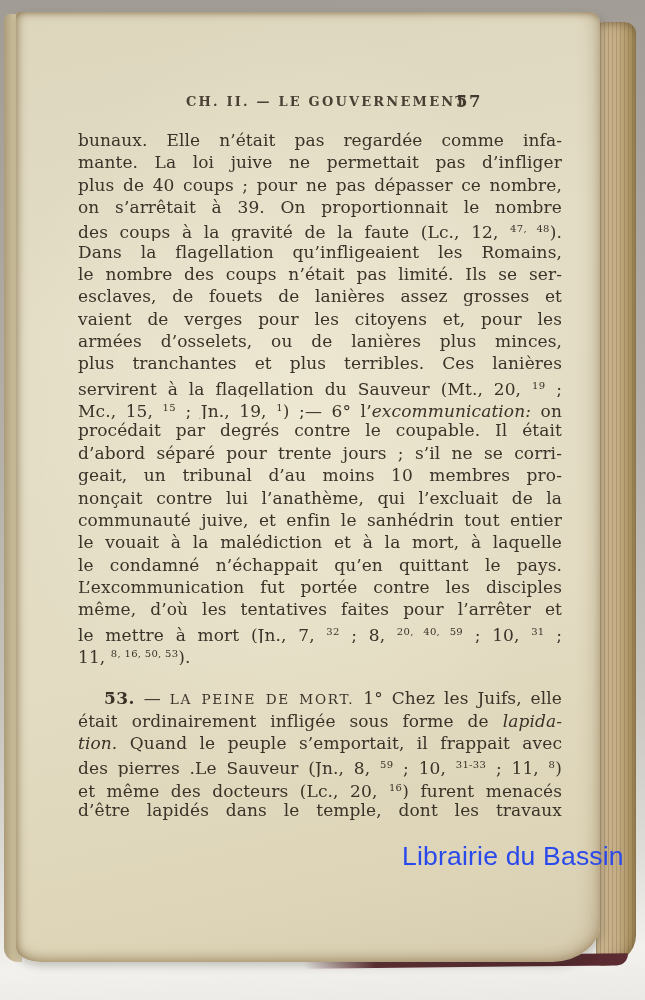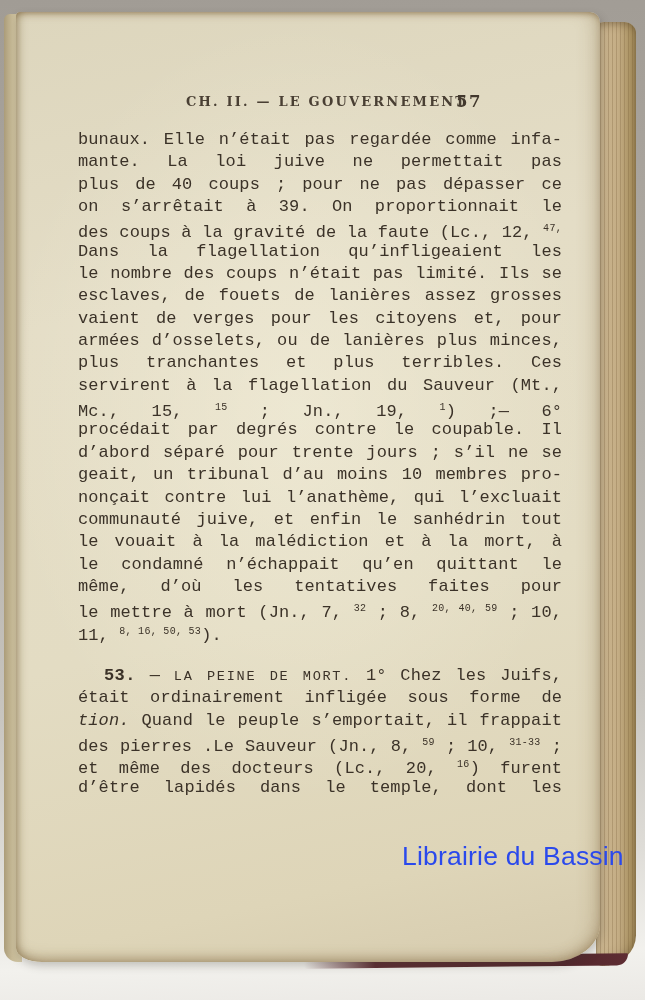--- a/index.html
+++ b/index.html
@@ -87,21 +87,21 @@
     font-size: 16.5px;
     font-weight: bold;
     letter-spacing: 1.5px;
     color: #42382d;
   }
   .text-block {
     position: absolute;
     left: 62px; top: 117px;
     width: 484px;
   }
-  .para { margin: 0; font-family: Liberation Mono, monospace; }
+  .para { margin: 0; }
   .para + .para { margin-top: 22px; }
   .line {
     height: 22.35px;
     line-height: 22.35px;
     font-size: 17px;
     letter-spacing: 0.1px;
     text-align: justify;
     text-align-last: justify;
     overflow: hidden;
     white-space: normal;
@@ -154,20 +154,21 @@
             <div class="line"><span>plus tranchantes et plus terribles. Ces lanières</span></div>
             <div class="line"><span>servirent à la flagellation du Sauveur (Mt., 20, </span><span class="s-sup">19</span><span> ;</span></div>
             <div class="line"><span>Mc., 15, </span><span class="s-sup">15</span><span> ; Jn., 19, </span><span class="s-sup">1</span><span>) ;— 6° l’</span><span class="s-i">excommunication:</span><span> on</span></div>
             <div class="line"><span>procédait par degrés contre le coupable. Il était</span></div>
             <div class="line"><span>d’abord séparé pour trente jours ; s’il ne se corri-</span></div>
             <div class="line"><span>geait, un tribunal d’au moins 10 membres pro-</span></div>
             <div class="line"><span>nonçait contre lui l’anathème, qui l’excluait de la</span></div>
             <div class="line"><span>communauté juive, et enfin le sanhédrin tout entier</span></div>
             <div class="line"><span>le vouait à la malédiction et à la mort, à laquelle</span></div>
             <div class="line"><span>le condamné n’échappait qu’en quittant le pays.</span></div>
+            <div class="line"><span>L’excommunication fut portée contre les disciples</span></div>
             <div class="line"><span>même, d’où les tentatives faites pour l’arrêter et</span></div>
             <div class="line"><span>le mettre à mort (Jn., 7, </span><span class="s-sup">32</span><span> ; 8, </span><span class="s-sup">20, 40, 59</span><span> ; 10, </span><span class="s-sup">31</span><span> ;</span></div>
             <div class="line endline"><span>11, </span><span class="s-sup">8, 16, 50, 53</span><span>).</span></div>
           </div>
           <div class="para">
             <div class="line firstline"><span class="s-b">53.</span><span> — </span><span class="s-caps">LA PEINE DE MORT.</span><span> 1° Chez les Juifs, elle</span></div>
             <div class="line"><span>était ordinairement infligée sous forme de </span><span class="s-i">lapida-</span></div>
             <div class="line"><span class="s-i">tion.</span><span> Quand le peuple s’emportait, il frappait avec</span></div>
             <div class="line"><span>des pierres .Le Sauveur (Jn., 8, </span><span class="s-sup">59</span><span> ; 10, </span><span class="s-sup">31-33</span><span> ; 11, </span><span class="s-sup">8</span><span>)</span></div>
             <div class="line"><span>et même des docteurs (Lc., 20, </span><span class="s-sup">16</span><span>) furent menacés</span></div>

